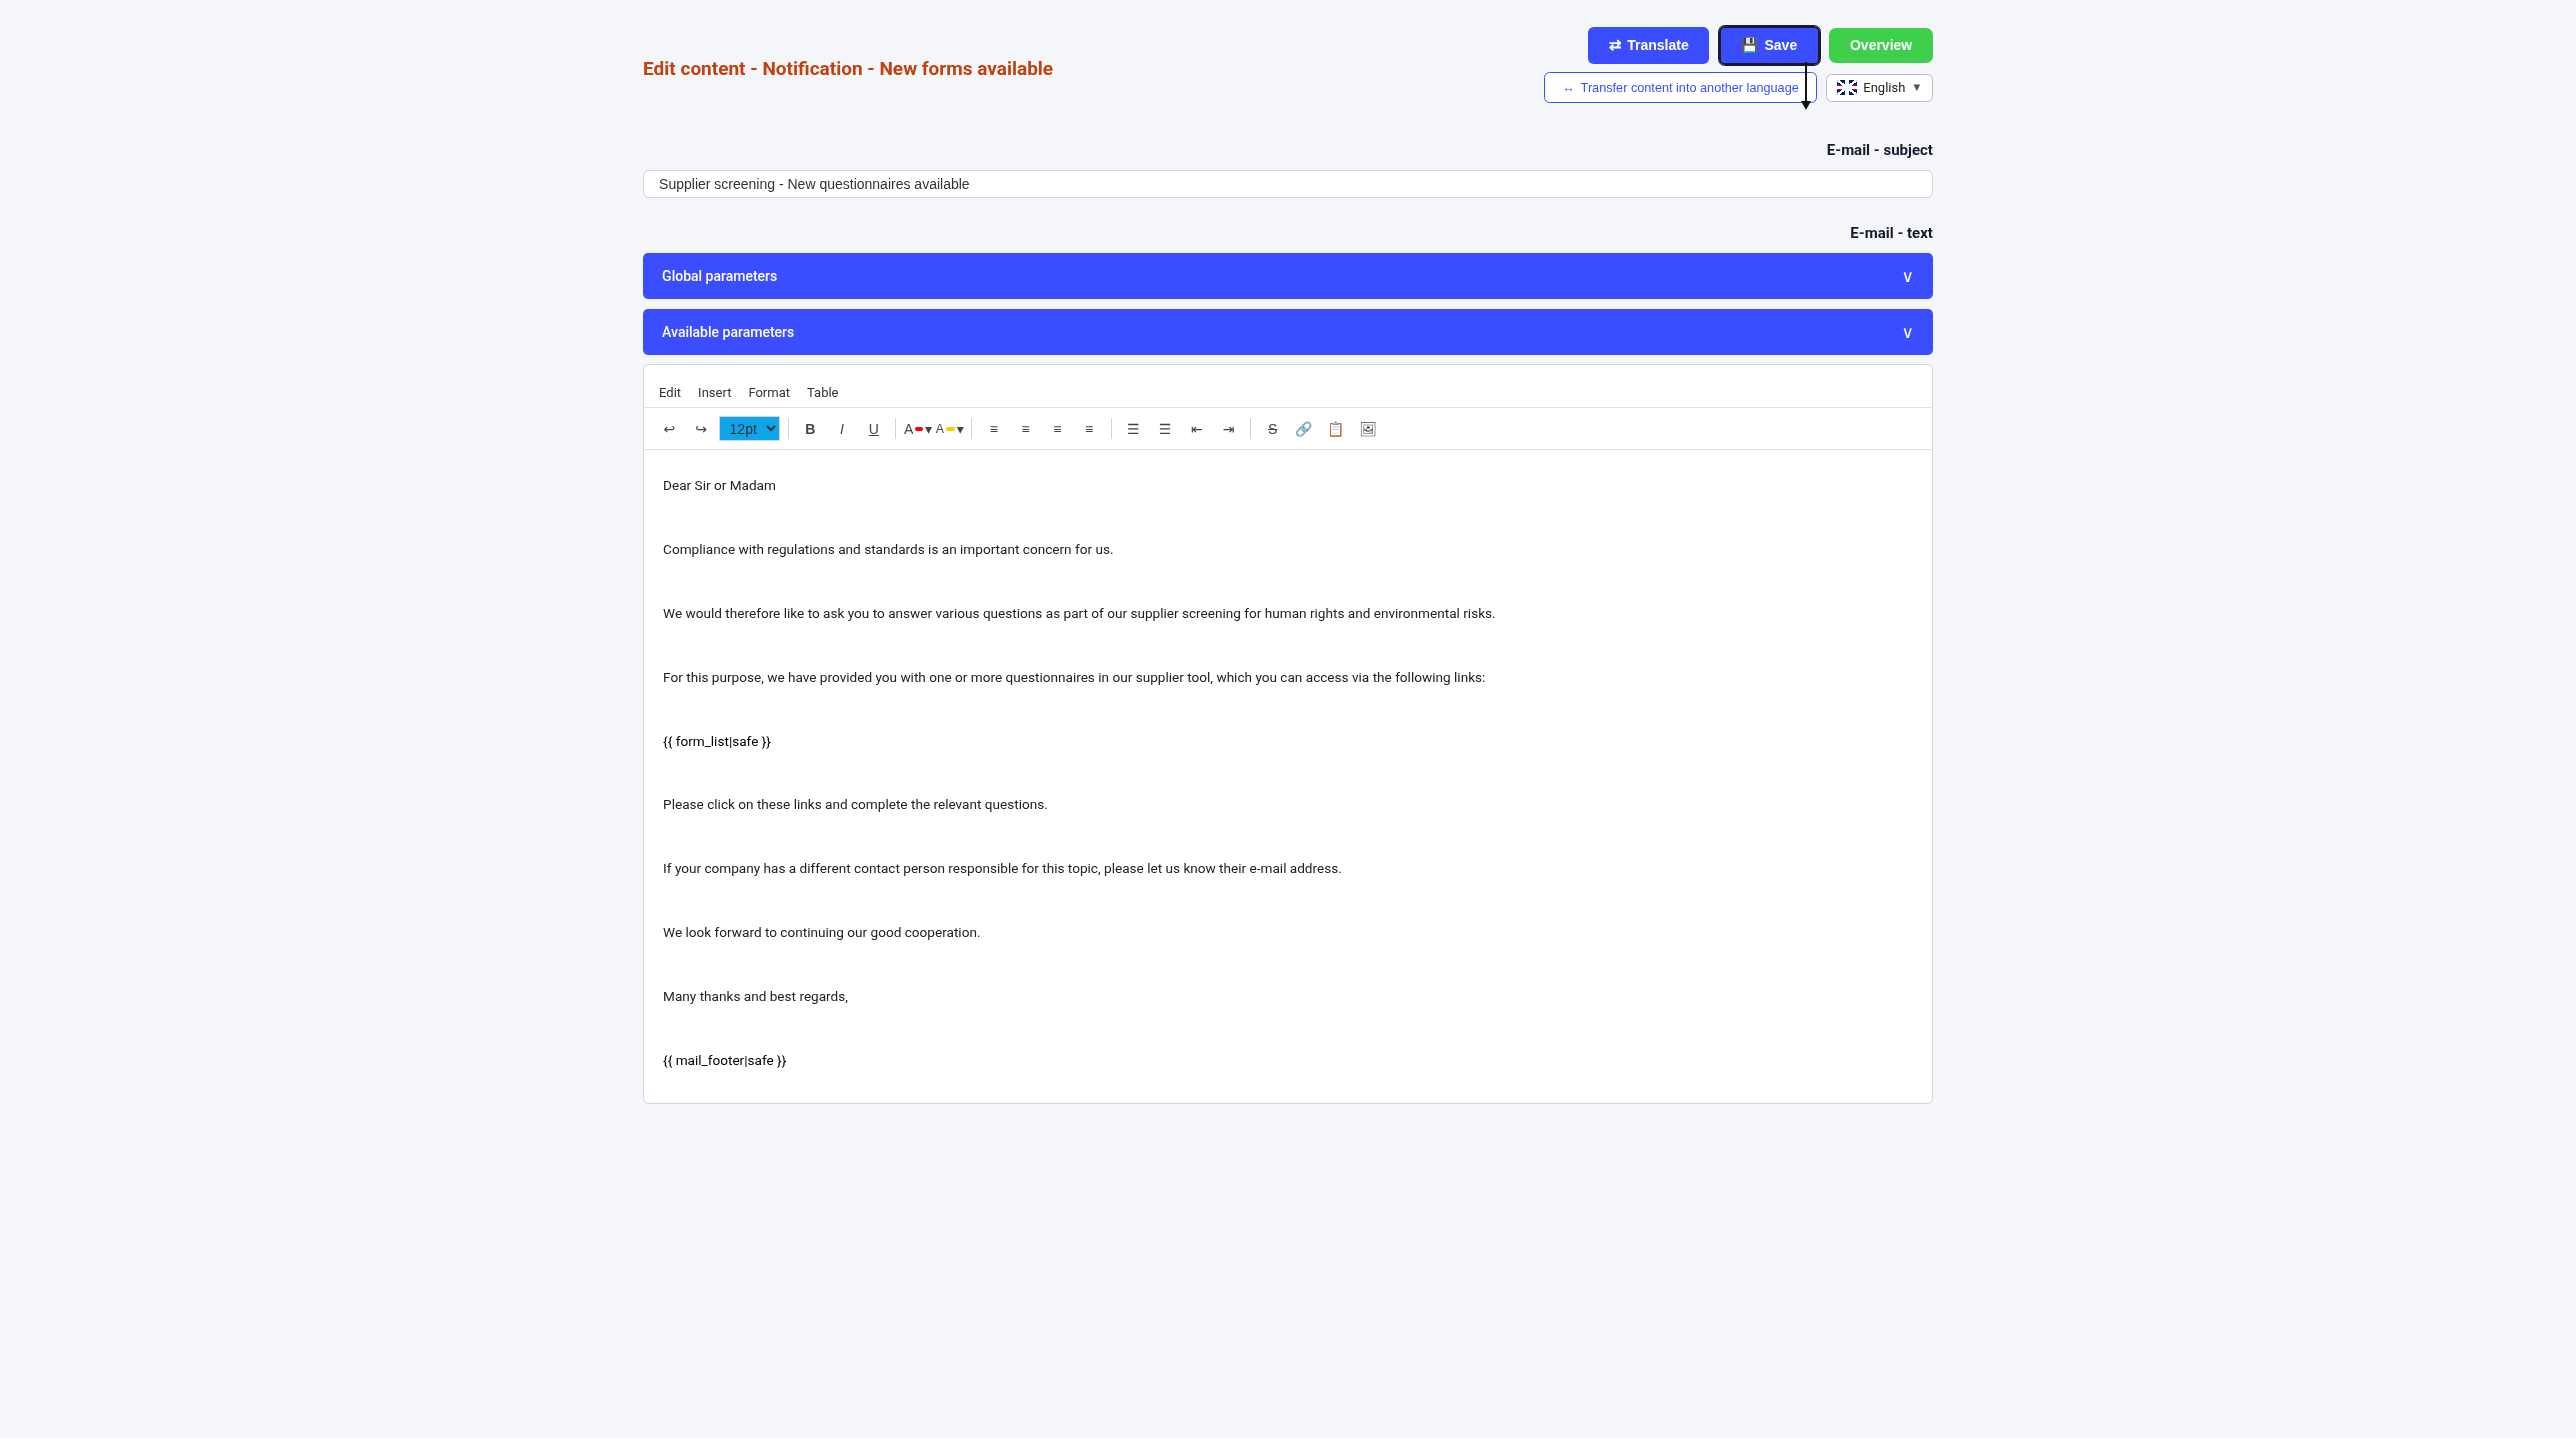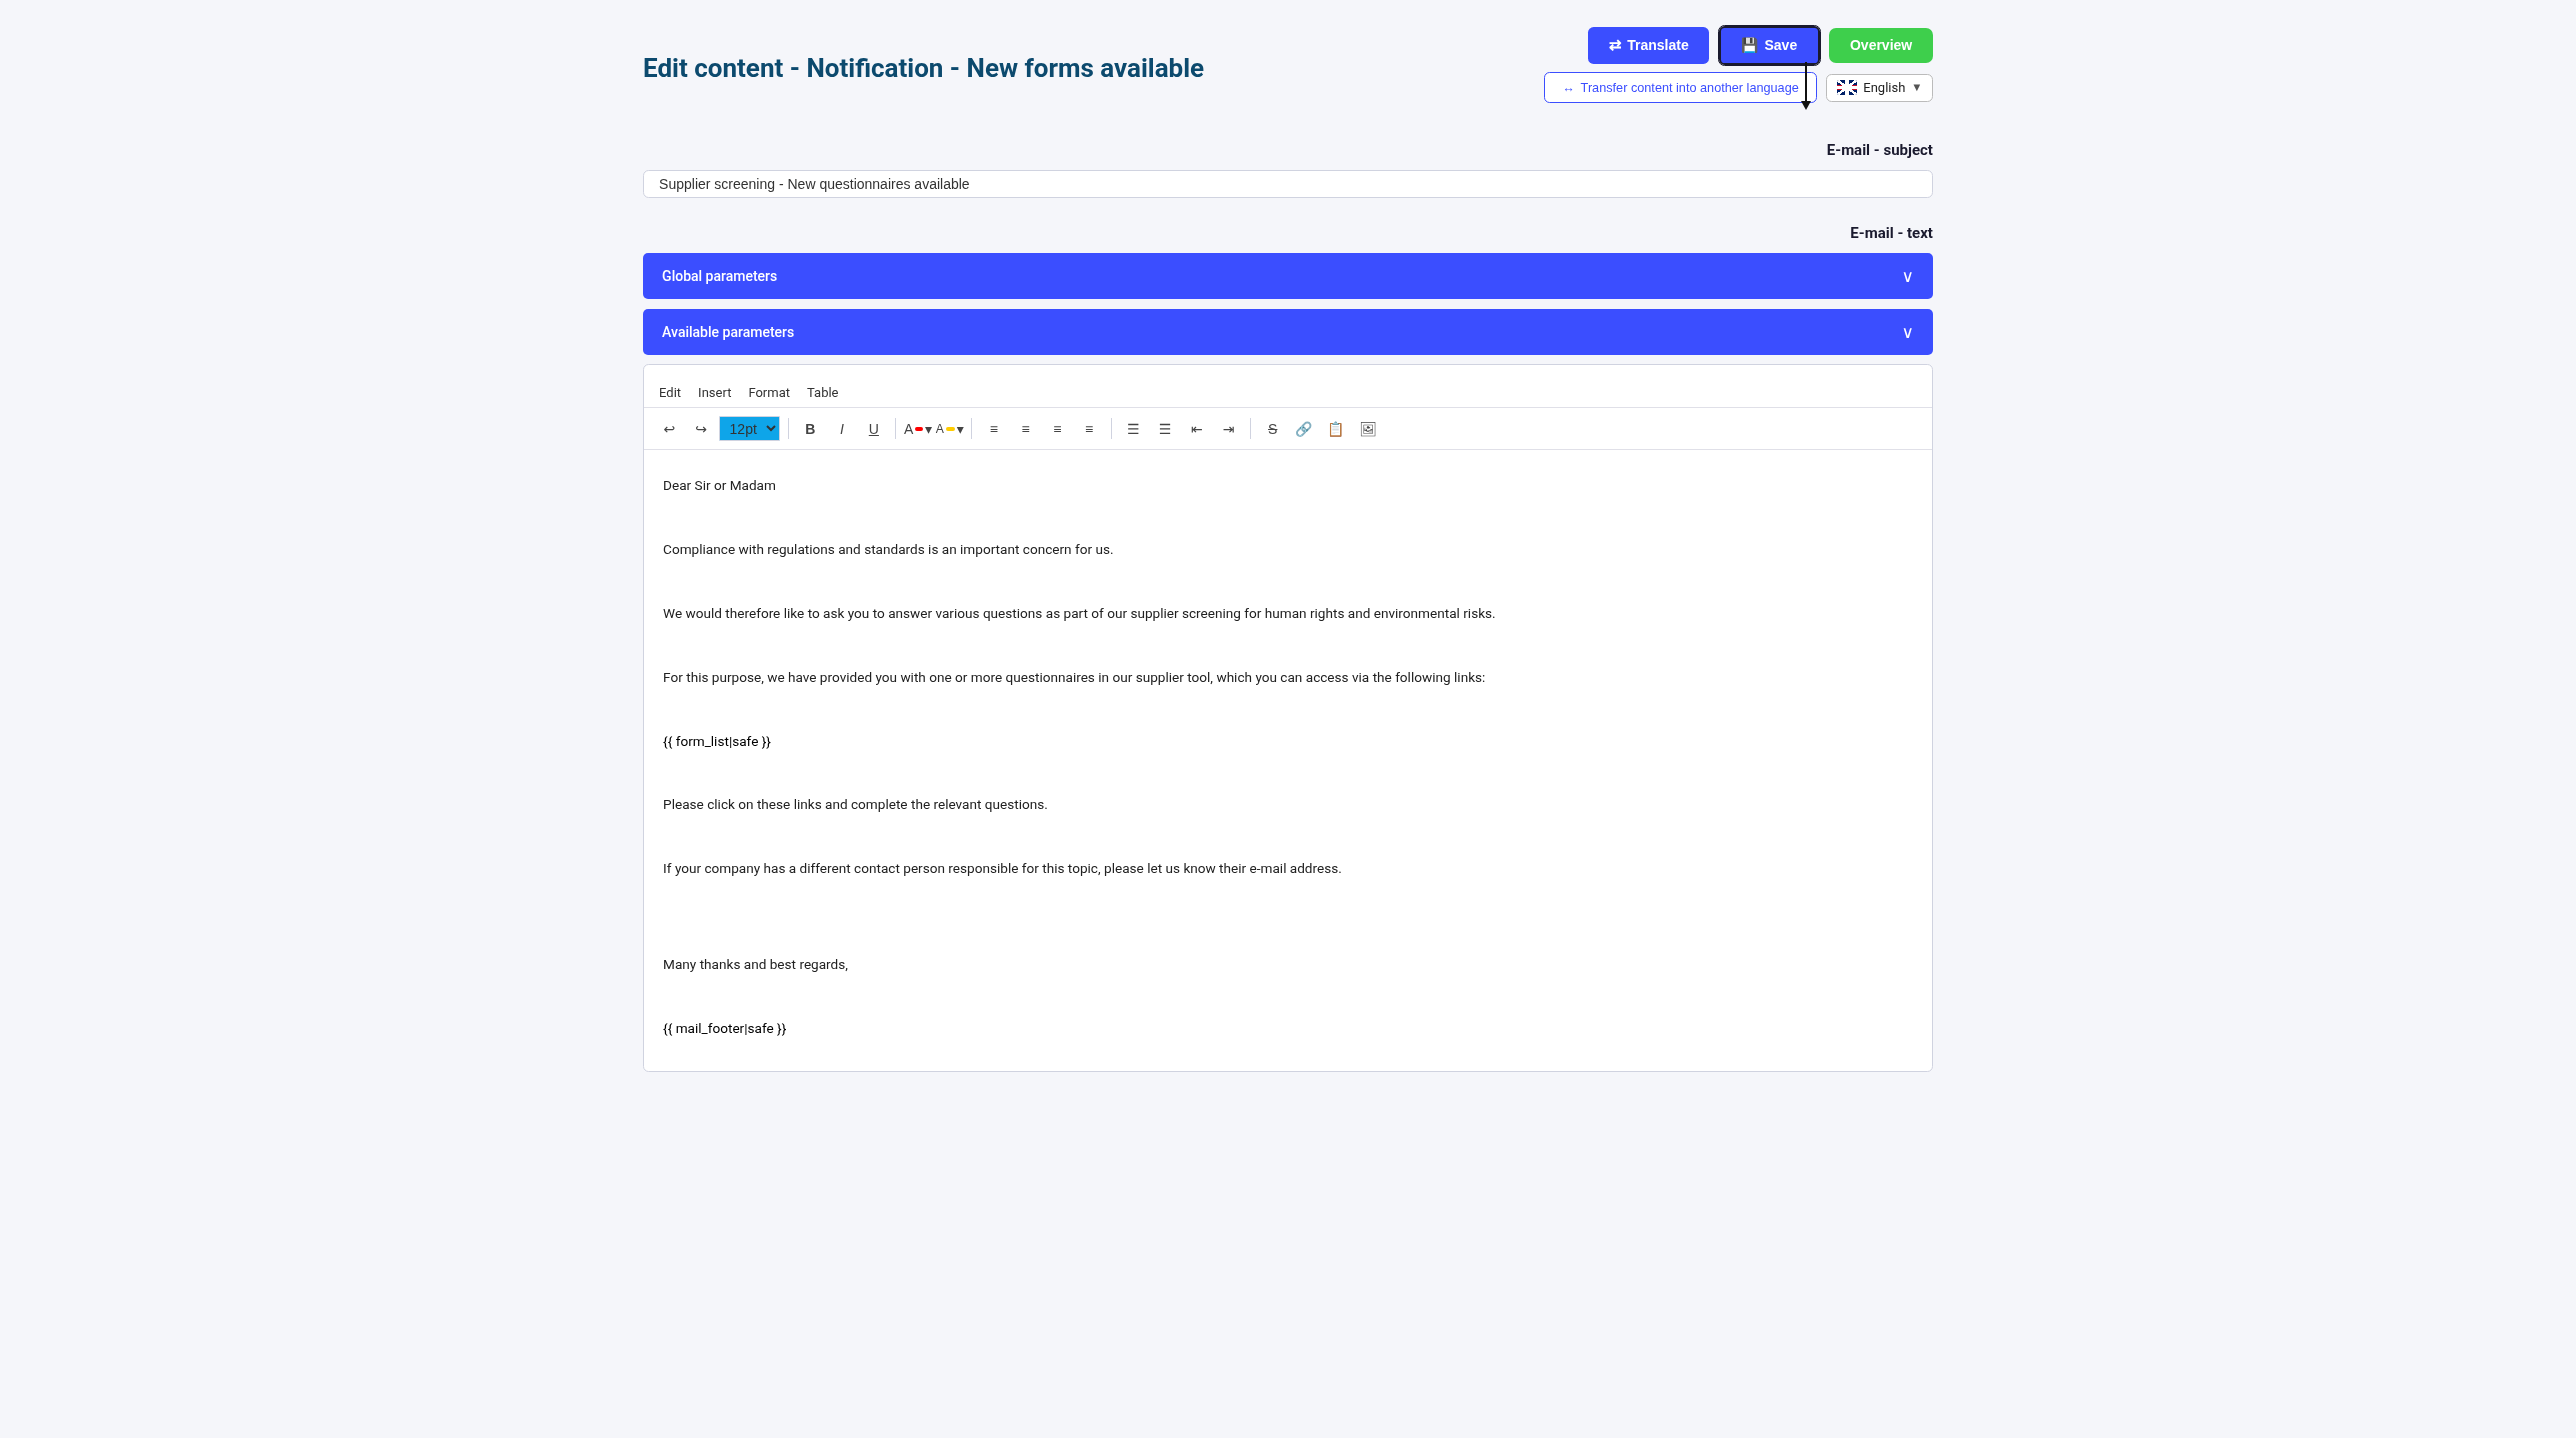--- a/index.html
+++ b/index.html
@@ -15,23 +15,23 @@
       margin: 0 auto;
       padding: 26px 22.6px;
     }
     .header {
       display: flex;
       align-items: center;
       justify-content: space-between;
       margin-bottom: 30px;
     }
     .header-title {
-      font-size: 26px;
+      font-size: 19px;
       font-weight: 700;
-      color: #0c4a6e;
+      color: #c2410c;
     }
     .header-actions {
       display: flex;
       flex-direction: column;
       align-items: flex-end;
       gap: 7.5px;
     }
     .header-actions-row1 {
       display: flex;
       align-items: center;
@@ -353,20 +353,21 @@
       <p>We would therefore like to ask you to answer various questions as part of our supplier screening for human rights and environmental risks.</p>
       <p>&nbsp;</p>
       <p>For this purpose, we have provided you with one or more questionnaires in our supplier tool, which you can access via the following links:</p>
       <p>&nbsp;</p>
       <p class="template-tag">{{ form_list|safe }}</p>
       <p>&nbsp;</p>
       <p>Please click on these links and complete the relevant questions.</p>
       <p>&nbsp;</p>
       <p>If your company has a different contact person responsible for this topic, please let us know their e-mail address.</p>
       <p>&nbsp;</p>
+      <p>We look forward to continuing our good cooperation.</p>
       <p>&nbsp;</p>
       <p>Many thanks and best regards,</p>
       <p>&nbsp;</p>
       <p class="template-tag">{{ mail_footer|safe }}</p>
     </div>
   </div>
 </div>
 
 
 </body></html>

